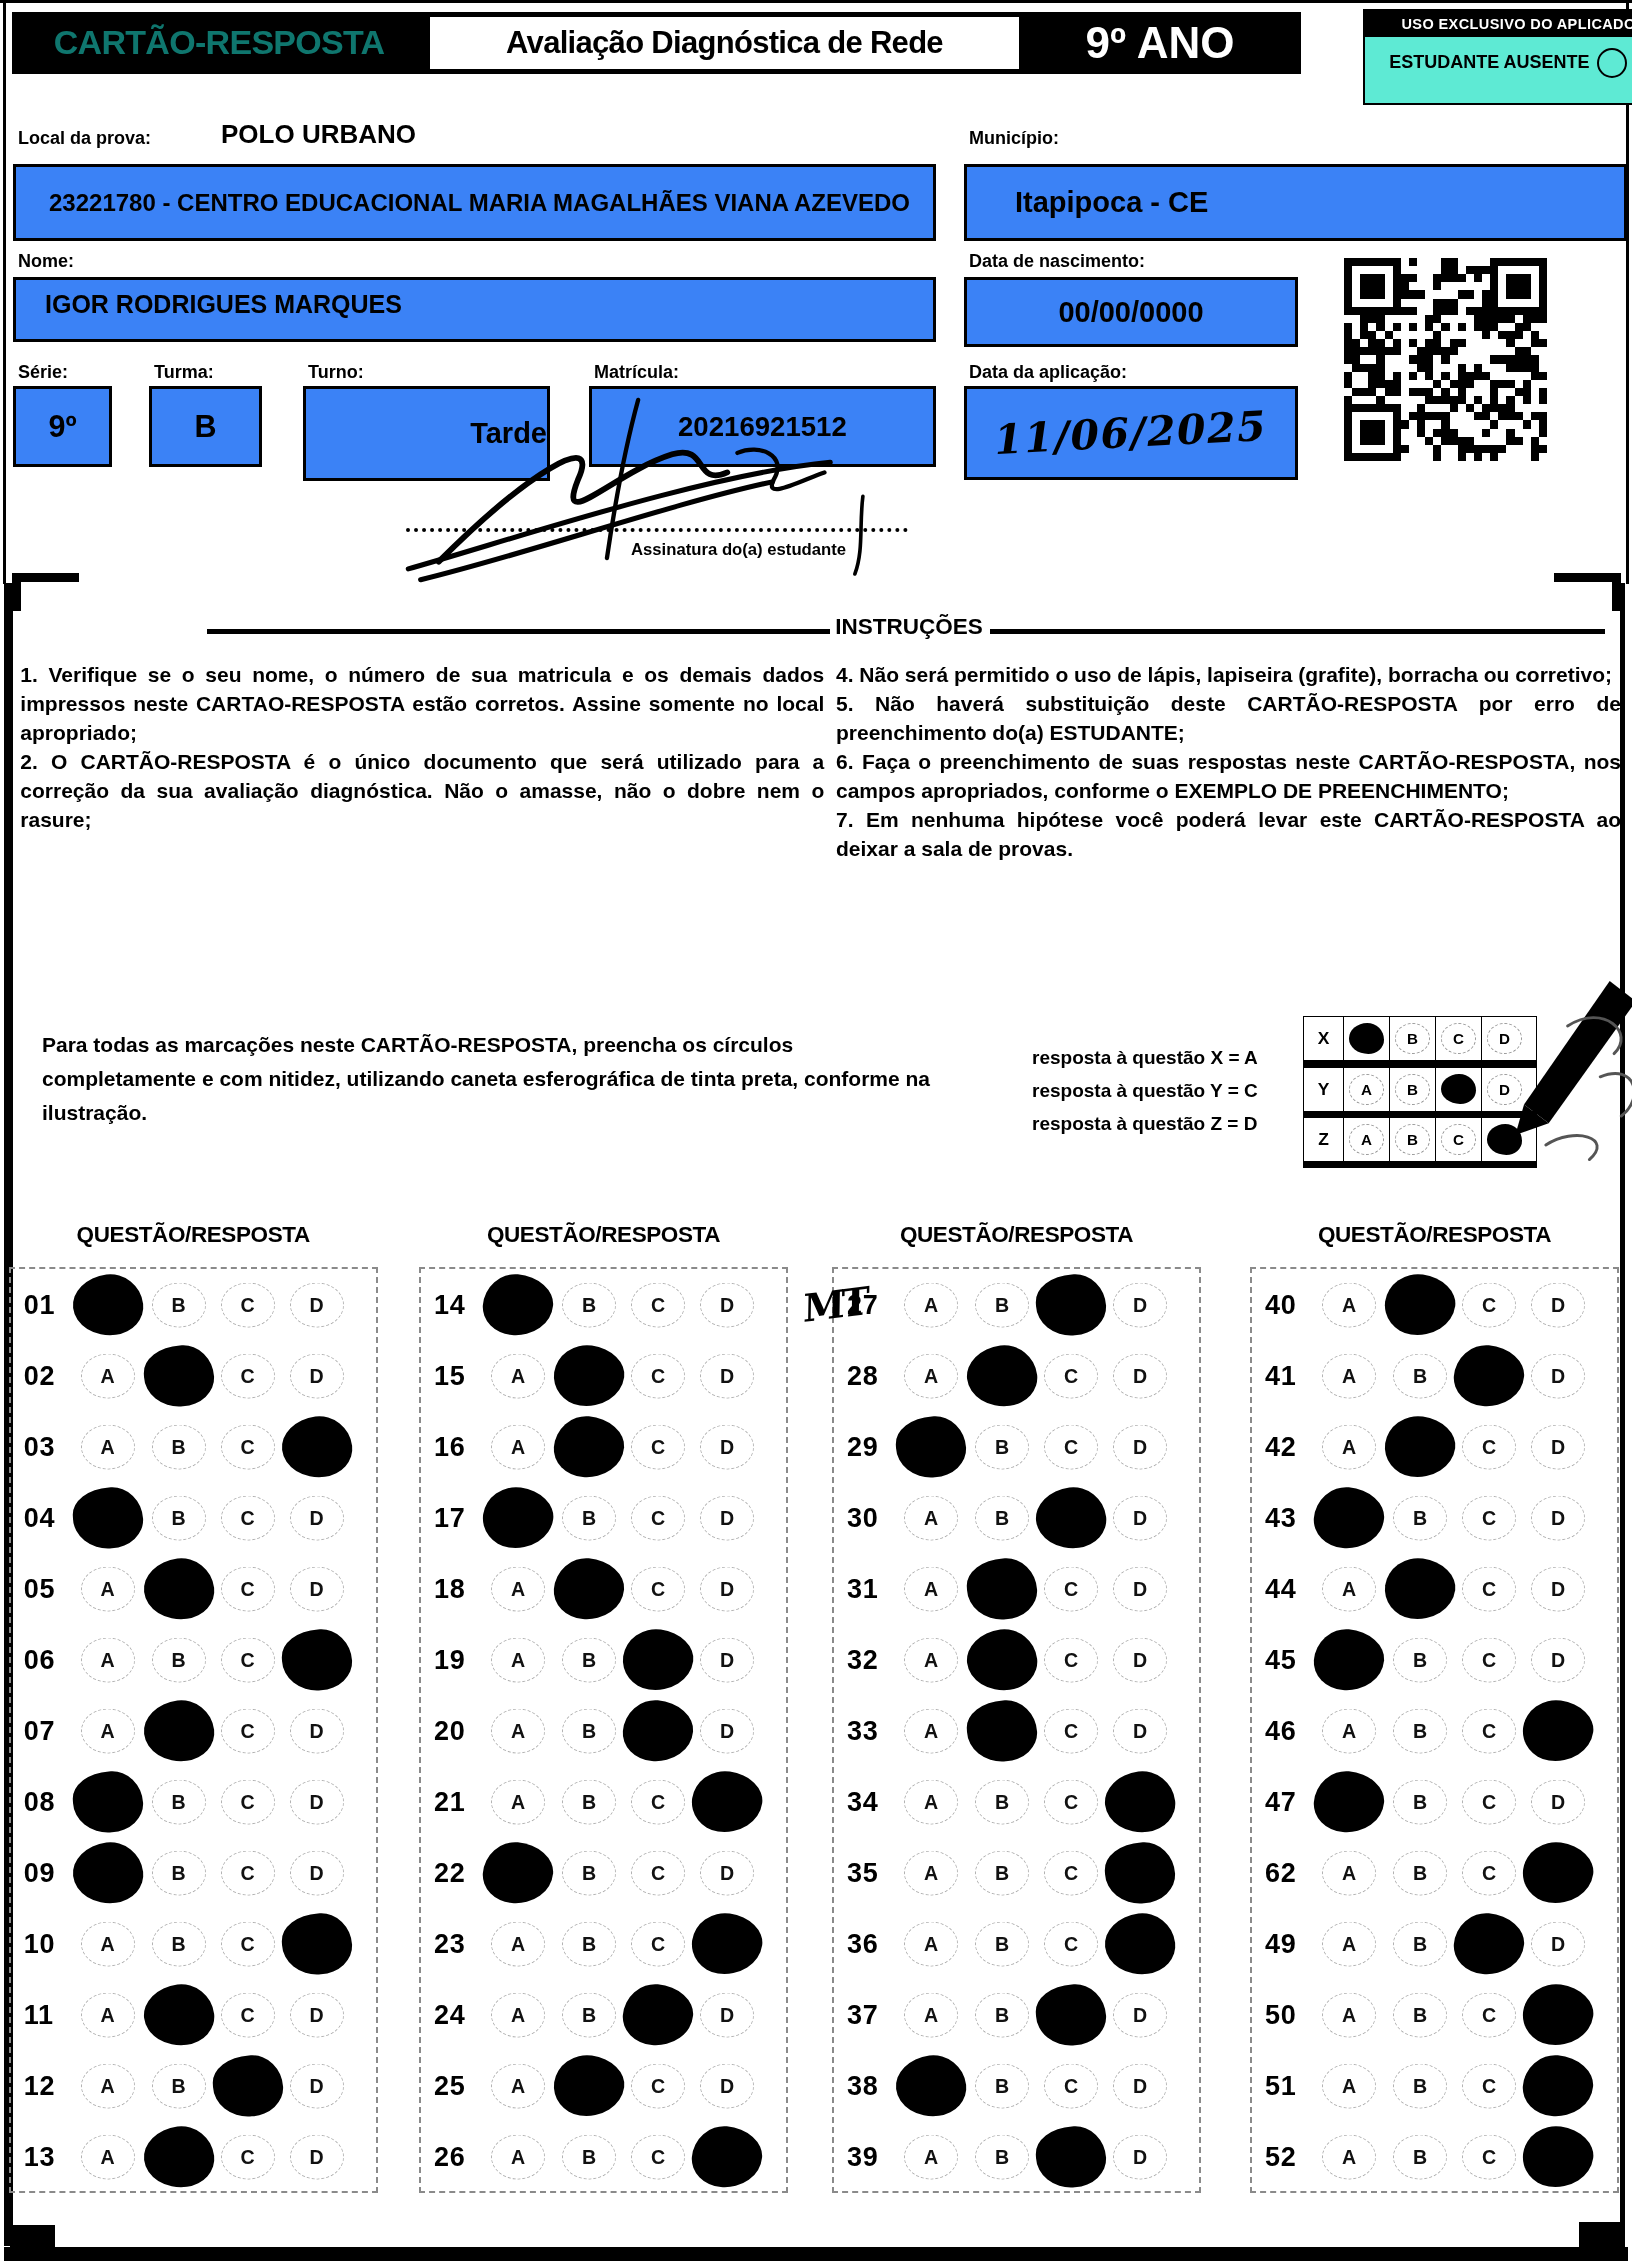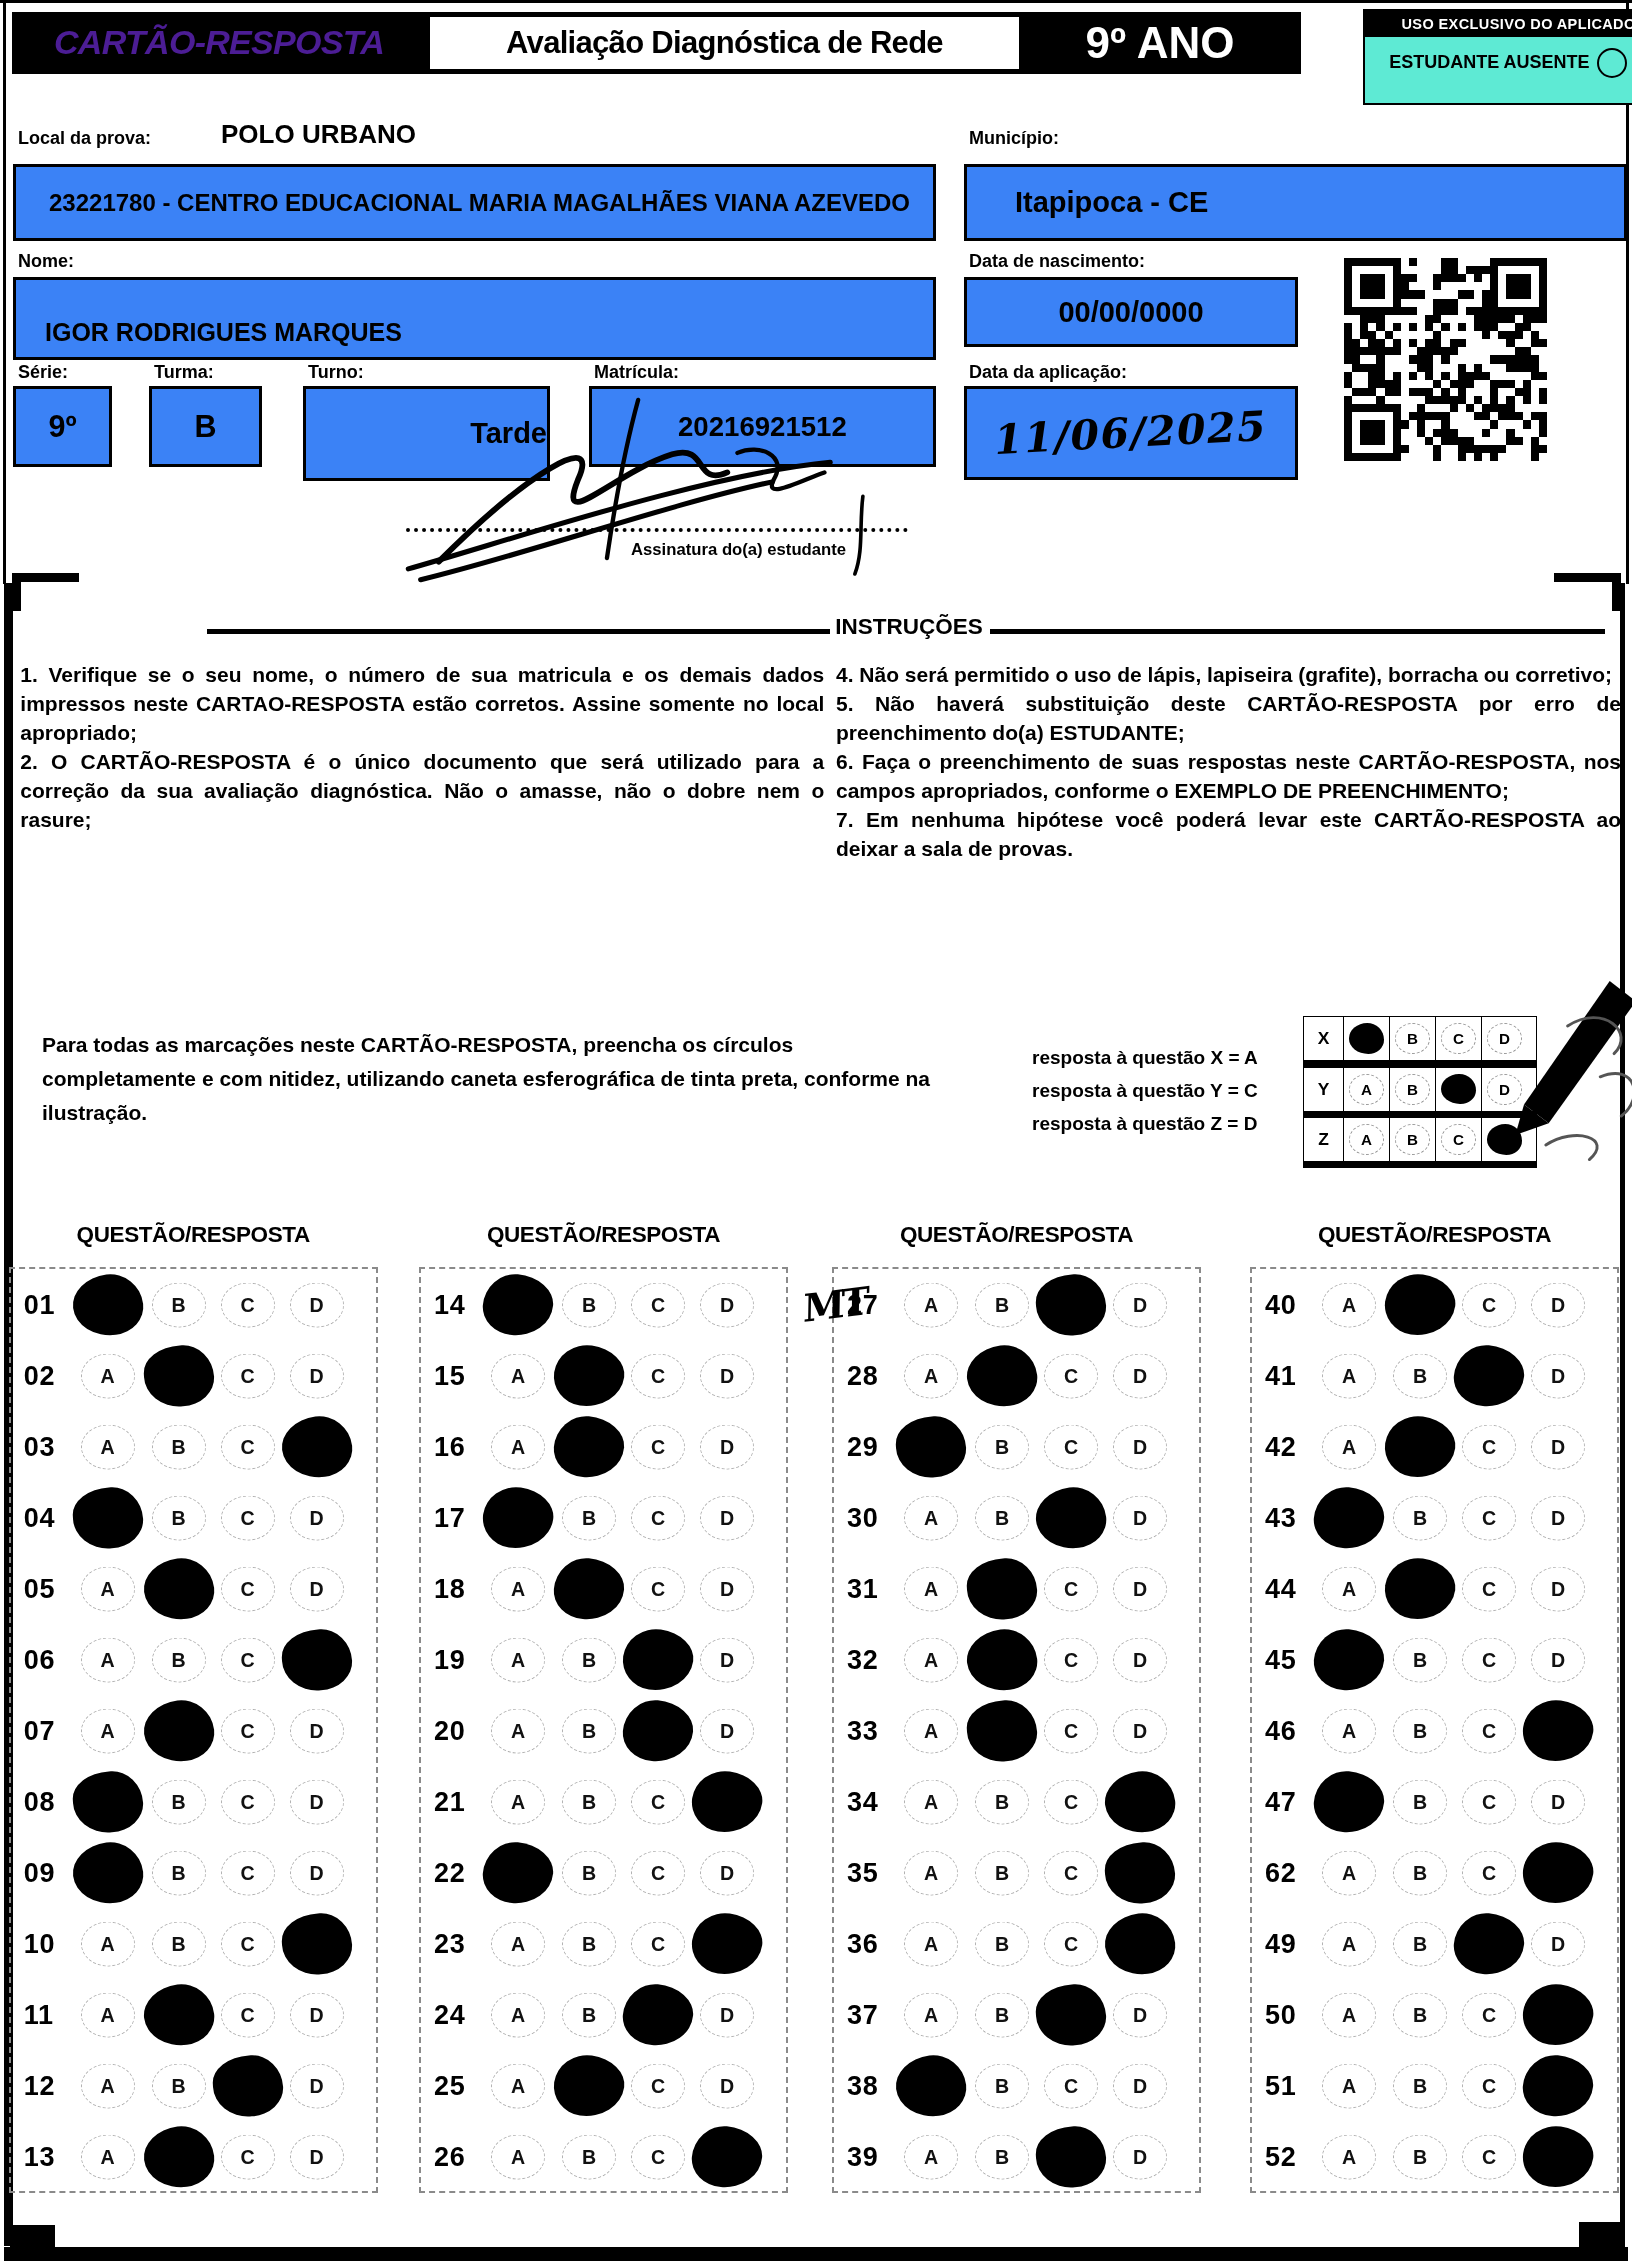--- a/index.html
+++ b/index.html
@@ -5,22 +5,22 @@
   html,body{margin:0;padding:0;background:#e8e8e8;}
   .page{position:relative;width:1633px;height:2261px;background:#fff;
         font-family:"Liberation Sans",sans-serif;color:#000;overflow:hidden;
         border-top:3.6px solid #000;box-sizing:border-box;}
   .abs{position:absolute;}
   .edge-l{left:2.9px;top:0;width:2.9px;height:581px;background:#000;}
   .edge-r{left:1626px;top:0;width:2.9px;height:581px;background:#000;}
 
   
   .hdr-strip{left:11.6px;top:8.7px;width:1289px;height:62px;background:#000;}
-  .hdr-title{left:11.6px;top:8.7px;width:415px;height:62px;color:#4c1d95;font-size:34px;font-weight:800;
-             display:flex;align-items:center;justify-content:center;letter-spacing:-0.7px;font-style:italic;}
+  .hdr-title{left:11.6px;top:8.7px;width:415px;height:62px;color:#0f766e;font-size:34px;font-weight:800;
+             display:flex;align-items:center;justify-content:center;letter-spacing:-0.7px;}
   .hdr-sub{left:430px;top:13.8px;width:589px;height:52px;background:#fff;display:flex;align-items:center;
            justify-content:center;font-size:31px;font-weight:800;letter-spacing:-0.7px;}
   .hdr-grade{left:1019px;top:8.7px;width:282px;height:62px;color:#fff;display:flex;align-items:center;
              justify-content:center;font-size:44px;font-weight:800;}
   .aplicador{left:1363px;top:5.8px;width:322px;height:96px;border:2.9px solid #000;background:#5eead4;box-sizing:border-box;}
   .aplicador-top{height:26px;background:#000;color:#fff;display:flex;align-items:center;justify-content:center;
                  font-size:14.5px;font-weight:700;letter-spacing:0.4px;}
   .aplicador-body{height:52px;display:flex;align-items:center;justify-content:center;gap:7.3px;}
   .absent-label{font-size:18px;font-weight:800;}
   .absent-circle{width:26px;height:26px;border:2.2px solid #000;border-radius:50%;}
@@ -107,21 +107,21 @@
   <div class="abs fbox" style="left:13px;top:161px;width:923px;height:77px;">
     <span style="font-size:24px;font-weight:700;padding-left:33px;">23221780 - CENTRO EDUCACIONAL MARIA MAGALHÃES VIANA AZEVEDO</span>
   </div>
 
   <div class="abs flabel" style="left:969px;top:125px;">Município:</div>
   <div class="abs fbox" style="left:964px;top:161px;width:663px;height:77px;">
     <span style="font-size:29px;font-weight:800;padding-left:48px;">Itapipoca - CE</span>
   </div>
 
   <div class="abs flabel" style="left:18px;top:248px;">Nome:</div>
-  <div class="abs fbox" style="left:13px;top:274px;width:923px;height:83px;align-items:flex-end;">
+  <div class="abs fbox" style="left:13px;top:274px;width:923px;height:65px;">
     <span style="font-size:25px;font-weight:700;padding:0 0 10.2px 29px;">IGOR RODRIGUES MARQUES</span>
   </div>
 
   <div class="abs flabel" style="left:969px;top:248px;">Data de nascimento:</div>
   <div class="abs fbox" style="left:964px;top:274px;width:334px;height:70px;justify-content:center;">
     <span style="font-size:29px;font-weight:800;">00/00/0000</span>
   </div>
 
   <div class="abs" id="qr" style="left:1344px;top:255px;width:203px;height:203px;"><svg width="203" height="203" viewBox="0 0 25 25" shape-rendering="crispEdges" fill="#000">
         <rect x="0" y="0" width="1" height="1"></rect>

